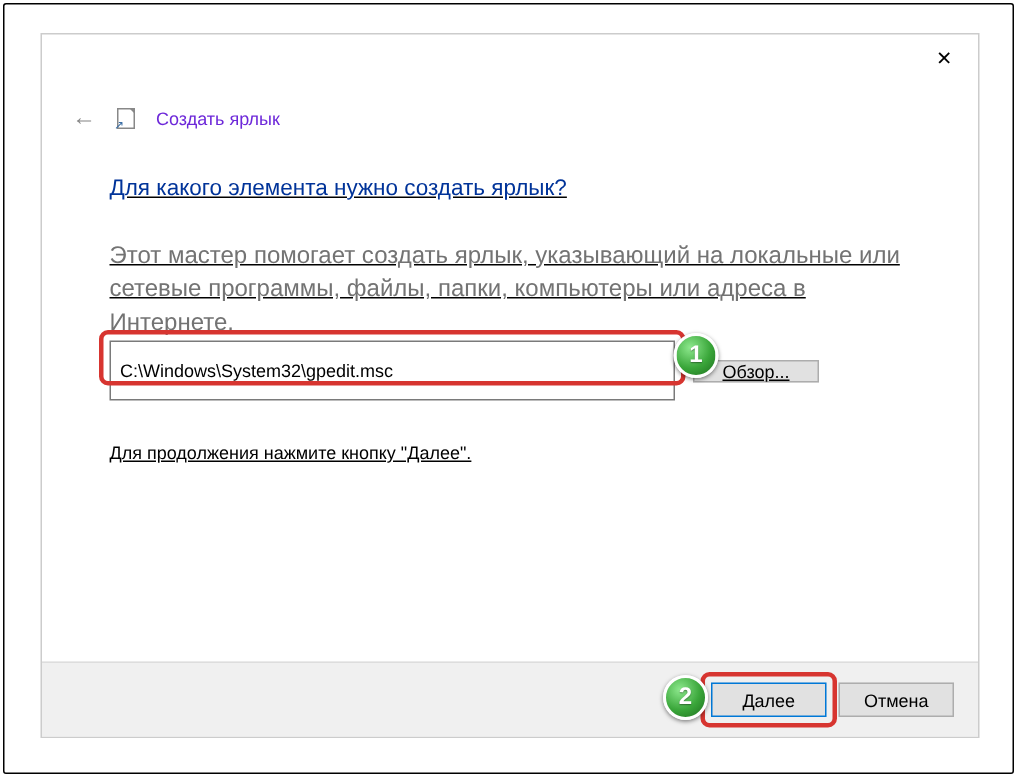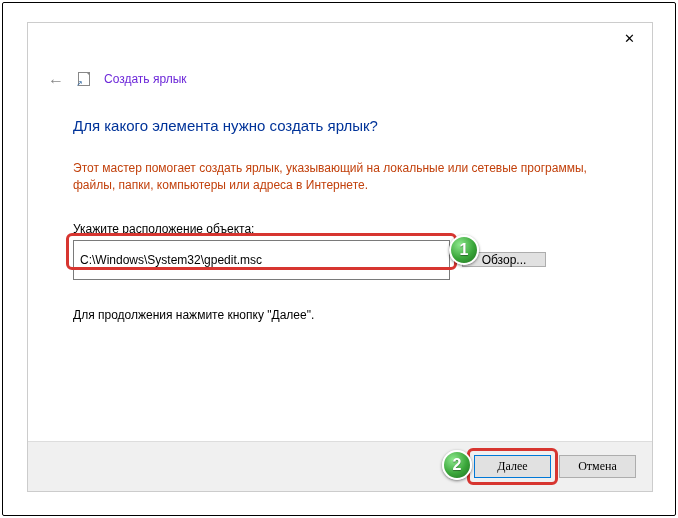--- a/index.html
+++ b/index.html
@@ -84,33 +84,33 @@
       left: -3px;
       font-size: 8px;
       color: #3a6ea5;
     }
     .wizard-title {
       font-size: 12px;
       color: #6d28d9;
     }
     .content {
       padding: 20px 40px 0 45px;
+      text-decoration: underline;
     }
     .main-heading {
       color: #003399;
       font-size: 15px;
       font-weight: normal;
       margin-top: 10px;
       margin-bottom: 26px;
     }
     .description {
-      font-size: 12px;
-      color: #c2410c;
+      font-size: 16px;
+      color: #737373;
       line-height: 1.4;
-      margin-bottom: 28px;
       max-width: 530px;
     }
     .field-label {
       font-size: 12px;
       margin-bottom: 4px;
     }
     .input-row {
       display: flex;
       align-items: center;
       gap: 12px;
@@ -174,21 +174,21 @@
       padding-right: 16px;
       gap: 8px;
     }
     .footer-btn {
       width: 77px;
       height: 23px;
       border: 1px solid #adadad;
       background: #e1e1e1;
       font-size: 12px;
       cursor: pointer;
-      font-family: Liberation Serif, serif;
+      font-family: Liberation Sans, sans-serif;
     }
     .btn-wrapper {
       position: relative;
       display: inline-block;
     }
     .footer-btn.primary {
       border: 1px solid #0078d7;
       background: #e1e1e1;
     }
     .annotation {
@@ -227,21 +227,20 @@
     <span class="back-arrow">←</span>
     <span class="shortcut-icon"></span>
     <span class="wizard-title">Создать ярлык</span>
   </div>
 
   <div class="content">
     <h1 class="main-heading">Для какого элемента нужно создать ярлык?</h1>
 
     <p class="description">Этот мастер помогает создать ярлык, указывающий на локальные или сетевые программы, файлы, папки, компьютеры или адреса в Интернете.</p>
 
-    <div class="field-label">Укажите расположение объекта:</div>
 
     <div class="input-row">
       <div class="input-wrapper">
         <input class="path-input" type="text" value="C:\Windows\System32\gpedit.msc" style="">
         <div class="red-highlight hl-input"></div>
         <div class="annotation ann-1">1</div>
       </div>
       <button class="browse-btn">Обзор...</button>
     </div>
 

